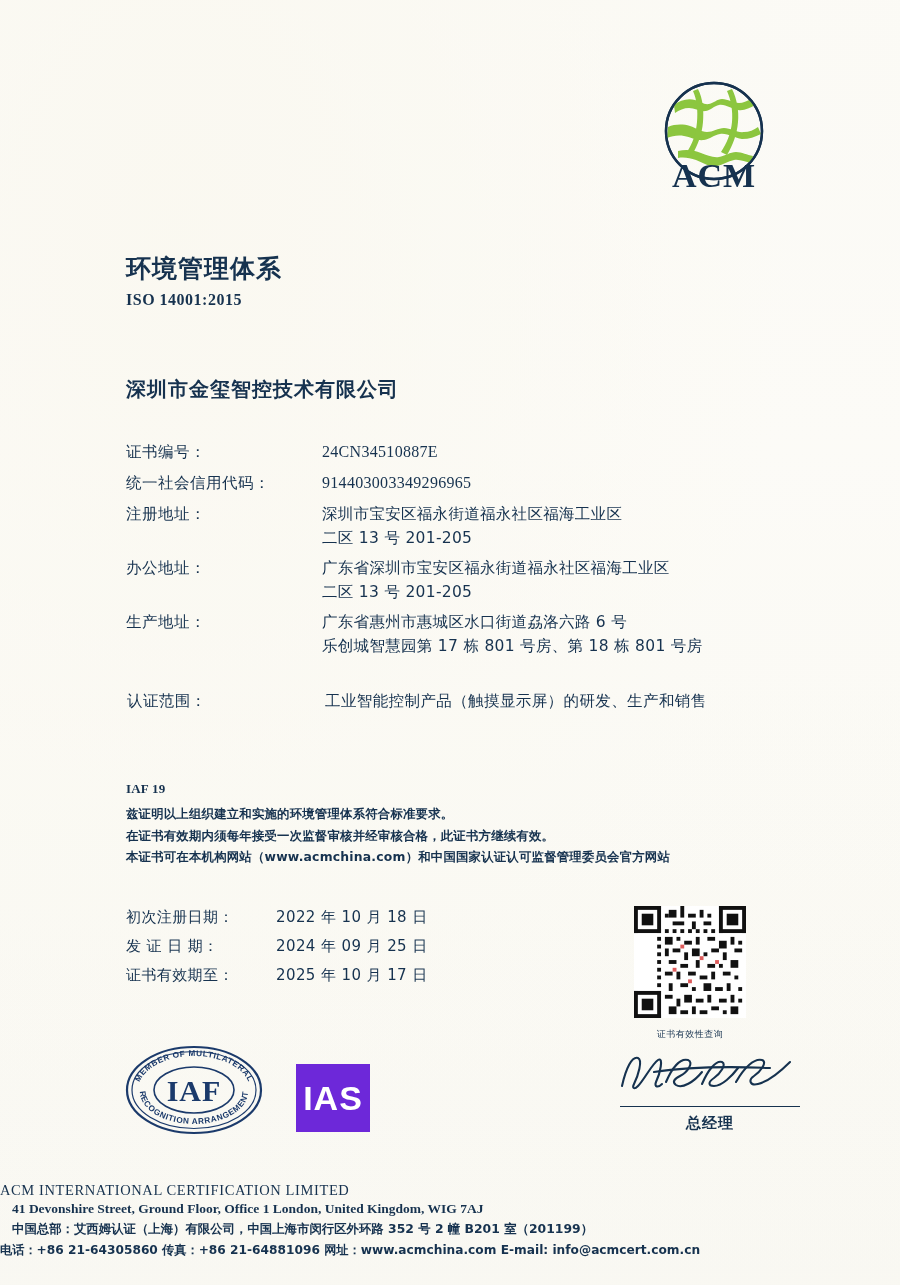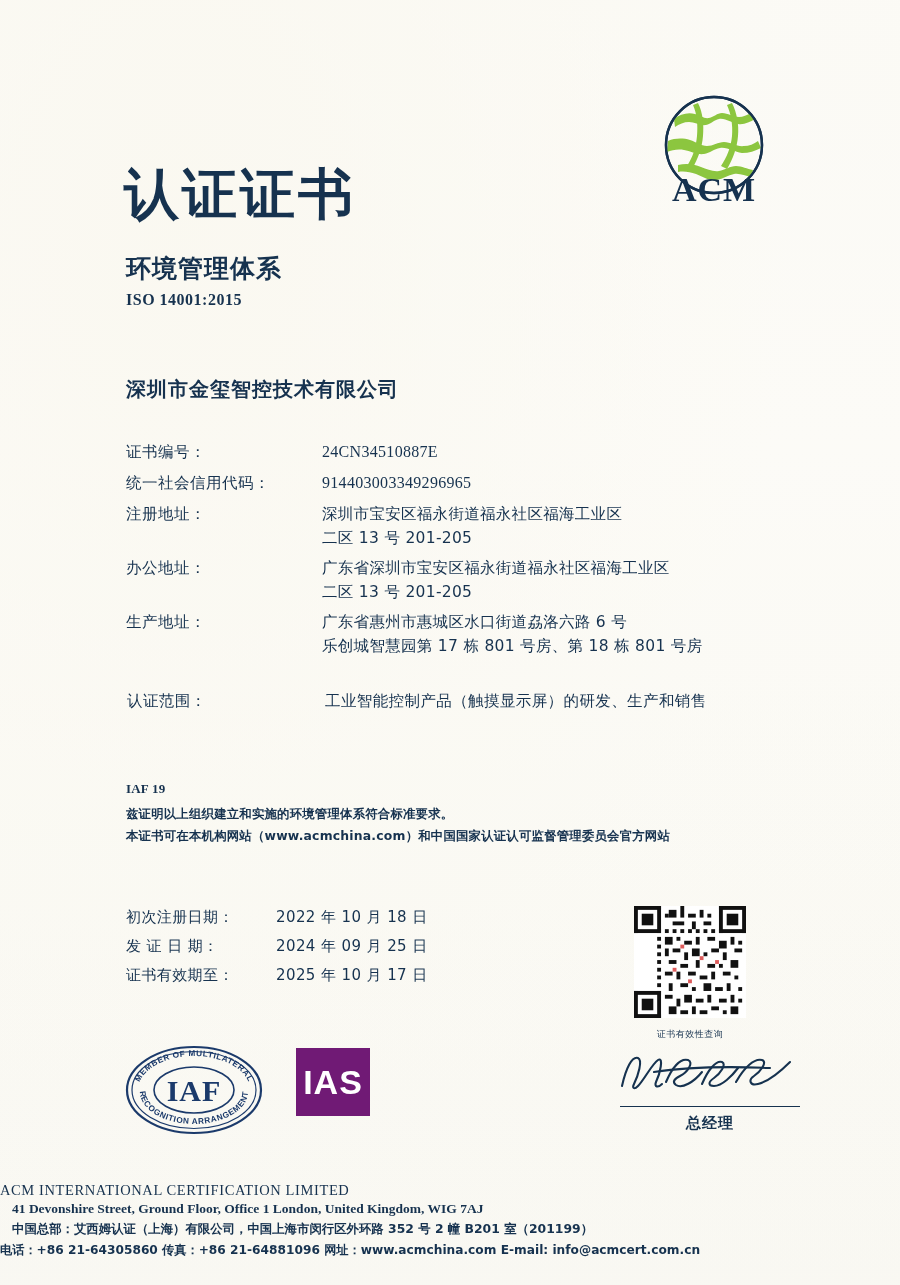--- a/index.html
+++ b/index.html
@@ -23,21 +23,21 @@
     background:
       radial-gradient(ellipse at 20% 18%, rgba(250,248,240,0.9), rgba(252,251,246,0.2) 60%),
       linear-gradient(180deg, #fbfaf5 0%, #fcfbf7 35%, #faf9f3 70%, #f8f7f1 100%);
     pointer-events: none;
   }
 
   
   .acm-logo {
     position: absolute;
     left: 648px;
-    top: 89px;
+    top: 75px;
     width: 132px;
     height: 132px;
   }
 
   
   .cert-title {
     position: absolute;
     left: 124px;
     top: 158px;
     font-family: "DejaVu Sans", "Liberation Sans", sans-serif;
@@ -186,29 +186,30 @@
   .ias-mark {
     position: absolute;
     left: 296px;
     top: 1048px;
     display: flex;
     align-items: flex-start;
   }
   .ias-box {
     width: 74px;
     height: 68px;
-    background: #701a75;
+    background: #6d28d9;
     color: #ffffff;
     font-family: "Liberation Sans", sans-serif;
     font-weight: bold;
     font-size: 34px;
     display: flex;
     align-items: center;
     justify-content: center;
     letter-spacing: 1px;
+    margin-top: 16px;
   }
   .ias-text {
     margin-left: 9px;
     color: #1b1b1b;
     font-family: "Liberation Sans", sans-serif;
   }
   .ias-text .accr {
     font-size: 19px;
     font-weight: bold;
     letter-spacing: 0.3px;
@@ -298,21 +299,20 @@
         <path d="M20 52c7-3 15-3 22-1 6 2 11 6 17 6 6 0 11-4 17-4 7 0 13 5 20 4 5 0 10-2 14-5l3 7c-6 3-12 5-19 5-8-1-14-6-22-5-6 1-10 5-16 6-7 1-13-3-20-4-6-1-12 0-17 2z"></path>
         <path d="M30 76c8-2 16-1 23 2 6 2 12 5 18 4 6-1 11-5 17-5 6 0 11 3 17 4l-2 7c-6-1-11-4-17-3-6 1-11 5-17 6-8 1-14-3-21-6-6-2-12-3-18-2z"></path>
         <path d="M50 14c5 10 6 22 5 33-1 12-5 23-11 33l-5-3c6-9 9-19 10-30 1-11 0-22-4-31z"></path>
         <path d="M84 14c5 10 7 22 6 33-1 12-5 23-11 33l-6-3c6-9 10-19 11-30 1-11-1-22-5-31z"></path>
       </g>
       <circle cx="66" cy="56" r="48" fill="none" stroke="#16324f" stroke-width="2.4"></circle>
       <text x="66" y="112" text-anchor="middle" font-family="Liberation Serif, serif" font-size="34" font-weight="bold" fill="#16324f" letter-spacing="1">ACM</text>
     </svg>
   </div>
 
-  <div class="cert-title">认证证书</div>
 
   <div class="std-block">
     <div class="std-line1">环境管理体系</div>
     <div class="std-line2">ISO 14001:2015</div>
   </div>
 
   <div class="company">深圳市金玺智控技术有限公司</div>
 
   <table class="fields">
     <tbody>
@@ -355,20 +355,21 @@
         <td class="label">认证范围：</td>
         <td class="value">工业智能控制产品（触摸显示屏）的研发、生产和销售</td>
       </tr>
     </tbody>
       </table>
   </div>
 
   <div class="statement">
     <div class="iaf">IAF 19</div>
     <div>兹证明以上组织建立和实施的环境管理体系符合标准要求。</div>
+    <div>在证书有效期内须每年接受一次监督审核并经审核合格，此证书方继续有效。</div>
     <div>本证书可在本机构网站（www.acmchina.com）和中国国家认证认可监督管理委员会官方网站</div>
   </div>
 
   <table class="dates">
     <tbody>
         <tr>
       <td class="label">初次注册日期：</td>
       <td class="value">2022 年 10 月 18 日</td>
     </tr>
     <tr>

